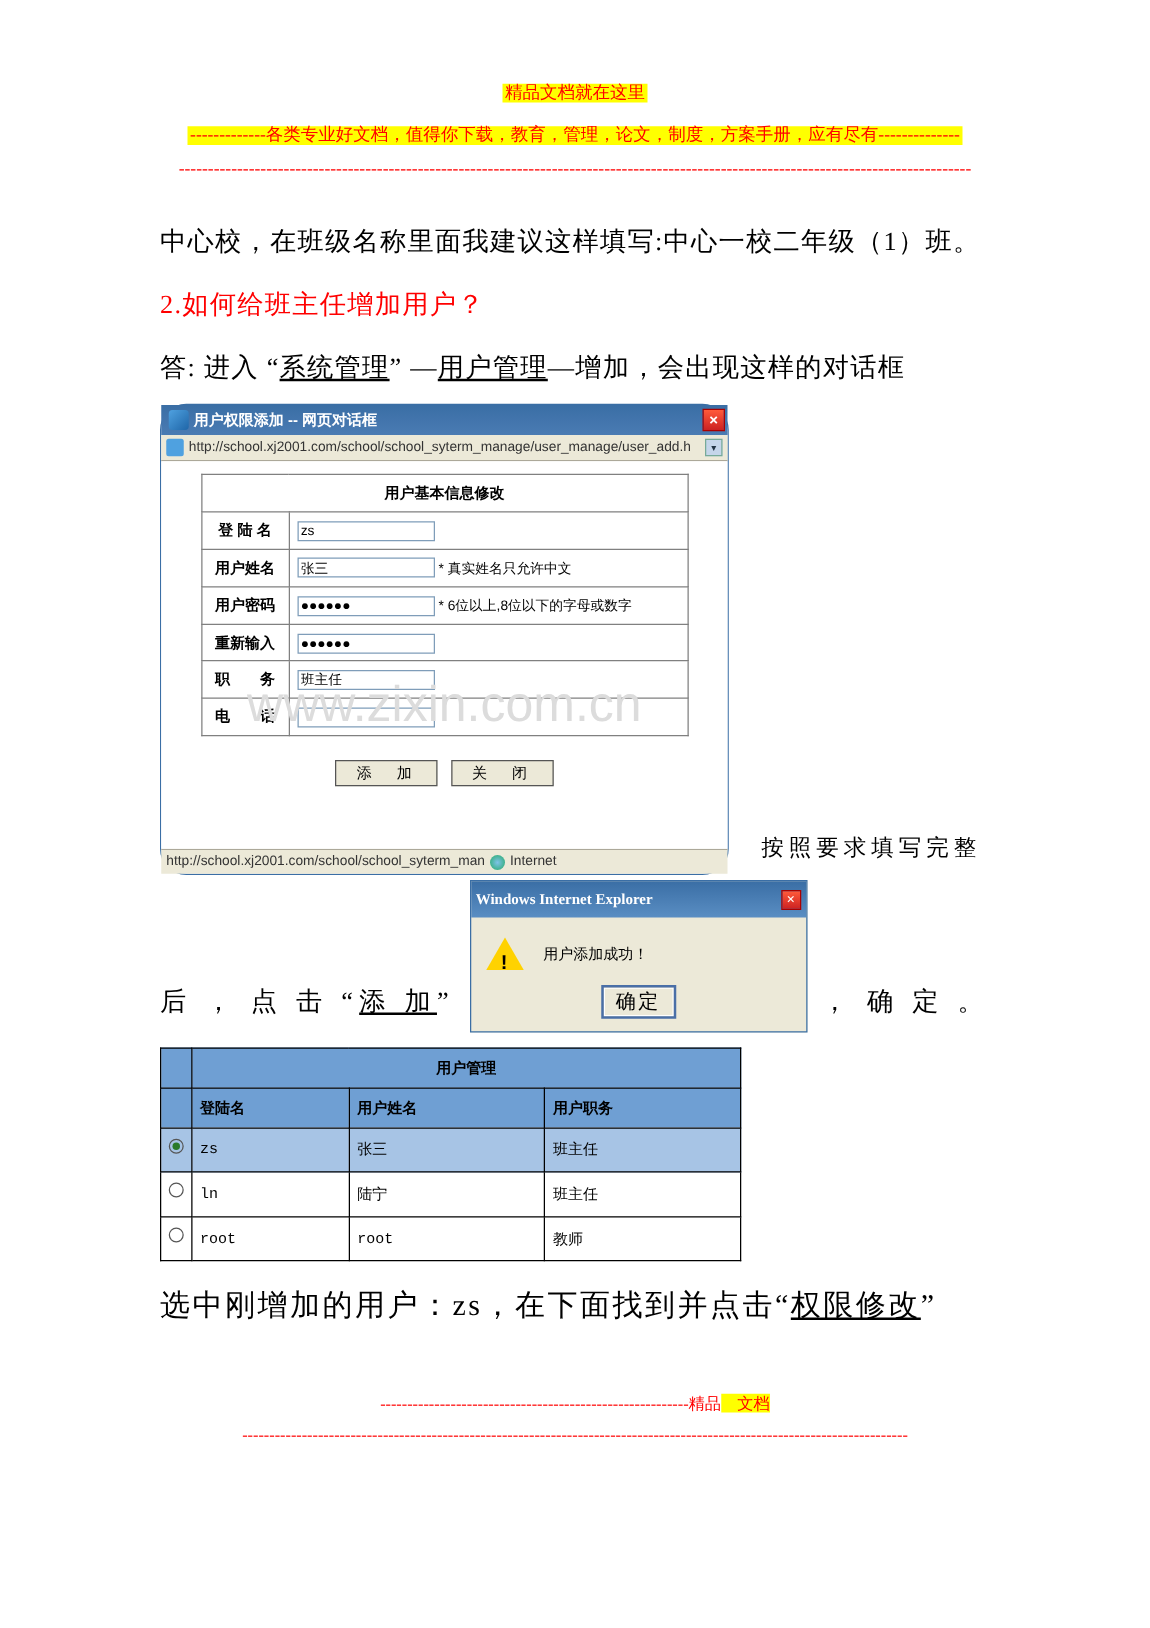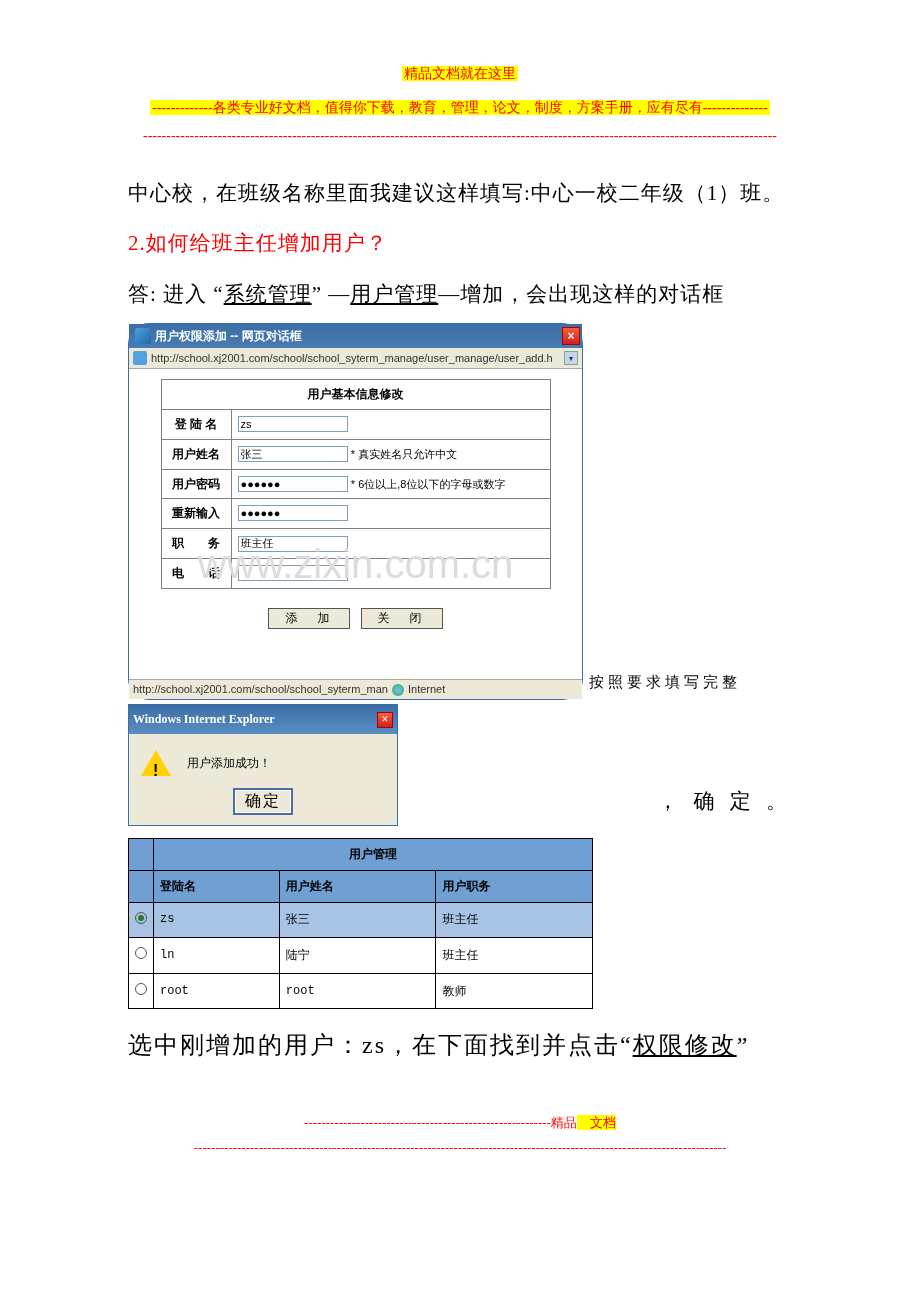--- a/index.html
+++ b/index.html
@@ -232,21 +232,21 @@
   .footer {
     text-align:center;margin-top:36px;
     font-size:13px;color:#ff0000;
   }
   .footer .hl { color:#ff0000; }
   .footer .hl2 { background:#ffff00;color:#ff0000; }
   .inline-after-dialog {
     display:flex;align-items:flex-end;gap:6px;
   }
   .inline-after-dialog .dialog { flex-shrink:0;border-radius:21px; }
-  .tail-text { font-size:15px;letter-spacing:4px;line-height:2.4; }
+  .tail-text { font-size:18px;letter-spacing:4px;line-height:2.4;margin-left:20px; }
 </style>
 </head>
 <body>
 
 <div class="page">
 
   <div class="header">
     <span class="header-line1">精品文档就在这里</span><br>
     <span class="header-line2">-------------各类专业好文档，值得你下载，教育，管理，论文，制度，方案手册，应有尽有--------------</span>
     <span class="header-line3">----------------------------------------------------------------------------------------------------------------------------------------</span>
@@ -318,20 +318,23 @@
           <span>http://school.xj2001.com/school/school_syterm_man</span>
           <span class="zone-icon"></span>
           <span>Internet</span>
         </div>
       </div>
     </div>
     <div class="tail-text">按照要求填写完整</div>
   </div>
 
   <div class="line-with-alert">
+    <div class="after-text">
+      <span>后 ， 点 击 “</span><span class="uline">添 加</span><span>”</span>
+    </div>
     <div class="alert-box">
       <div class="alert-title">
         <span>Windows Internet Explorer</span>
         <span class="close">×</span>
       </div>
       <div class="alert-body">
         <div class="alert-icon">
           <div class="tri"></div>
             <div class="excl">!</div>
         </div>

